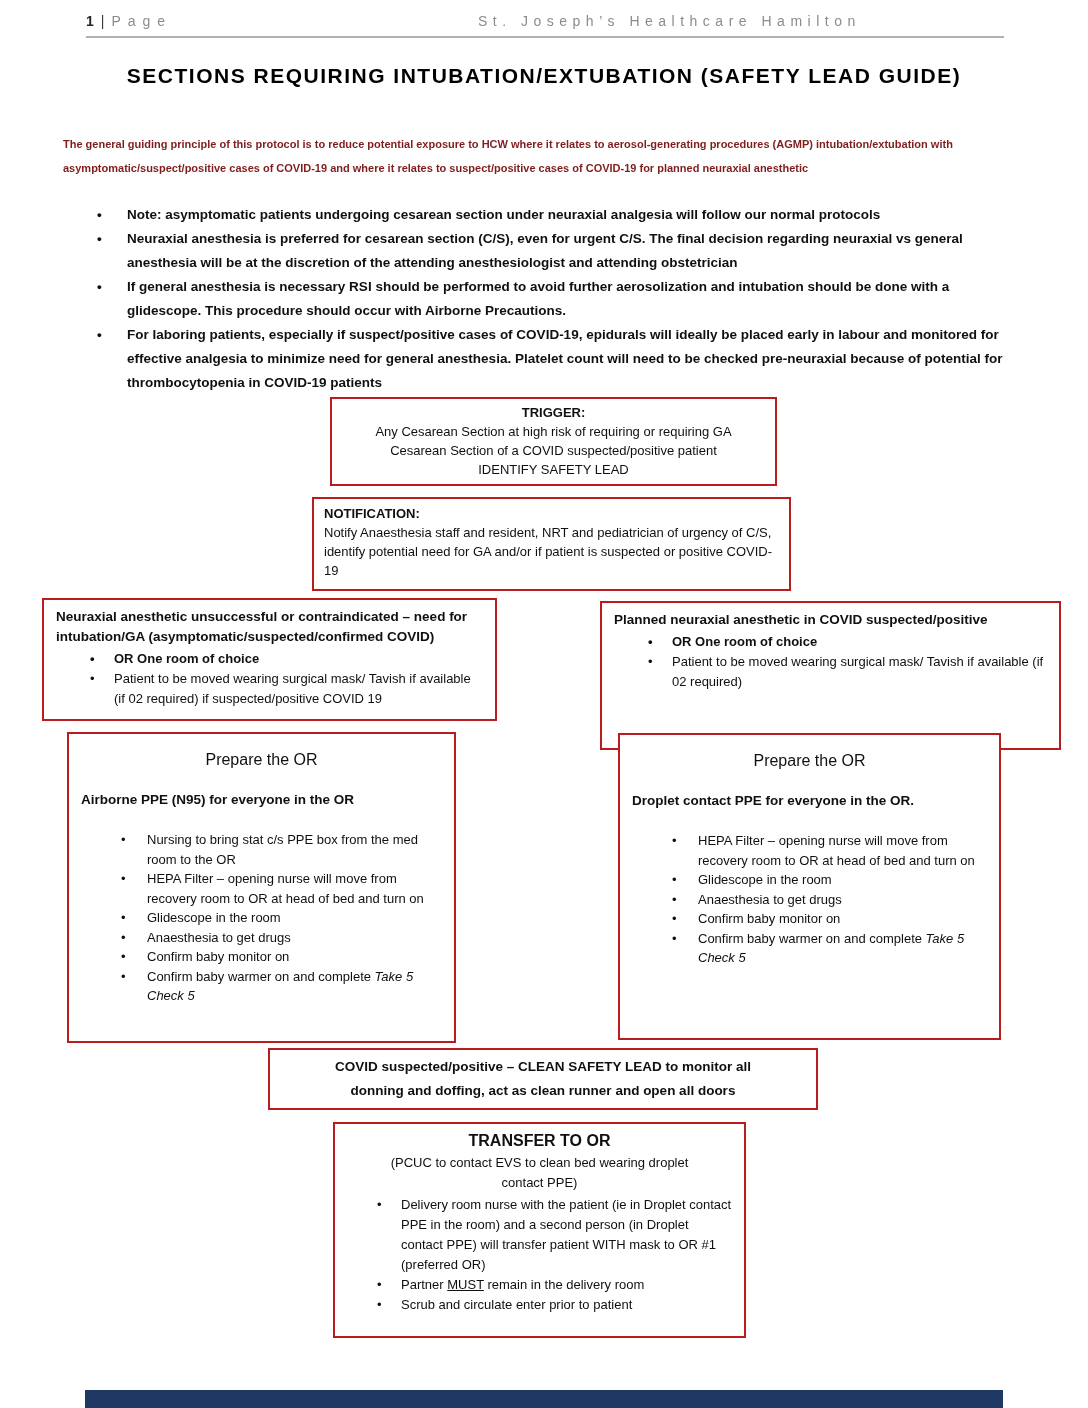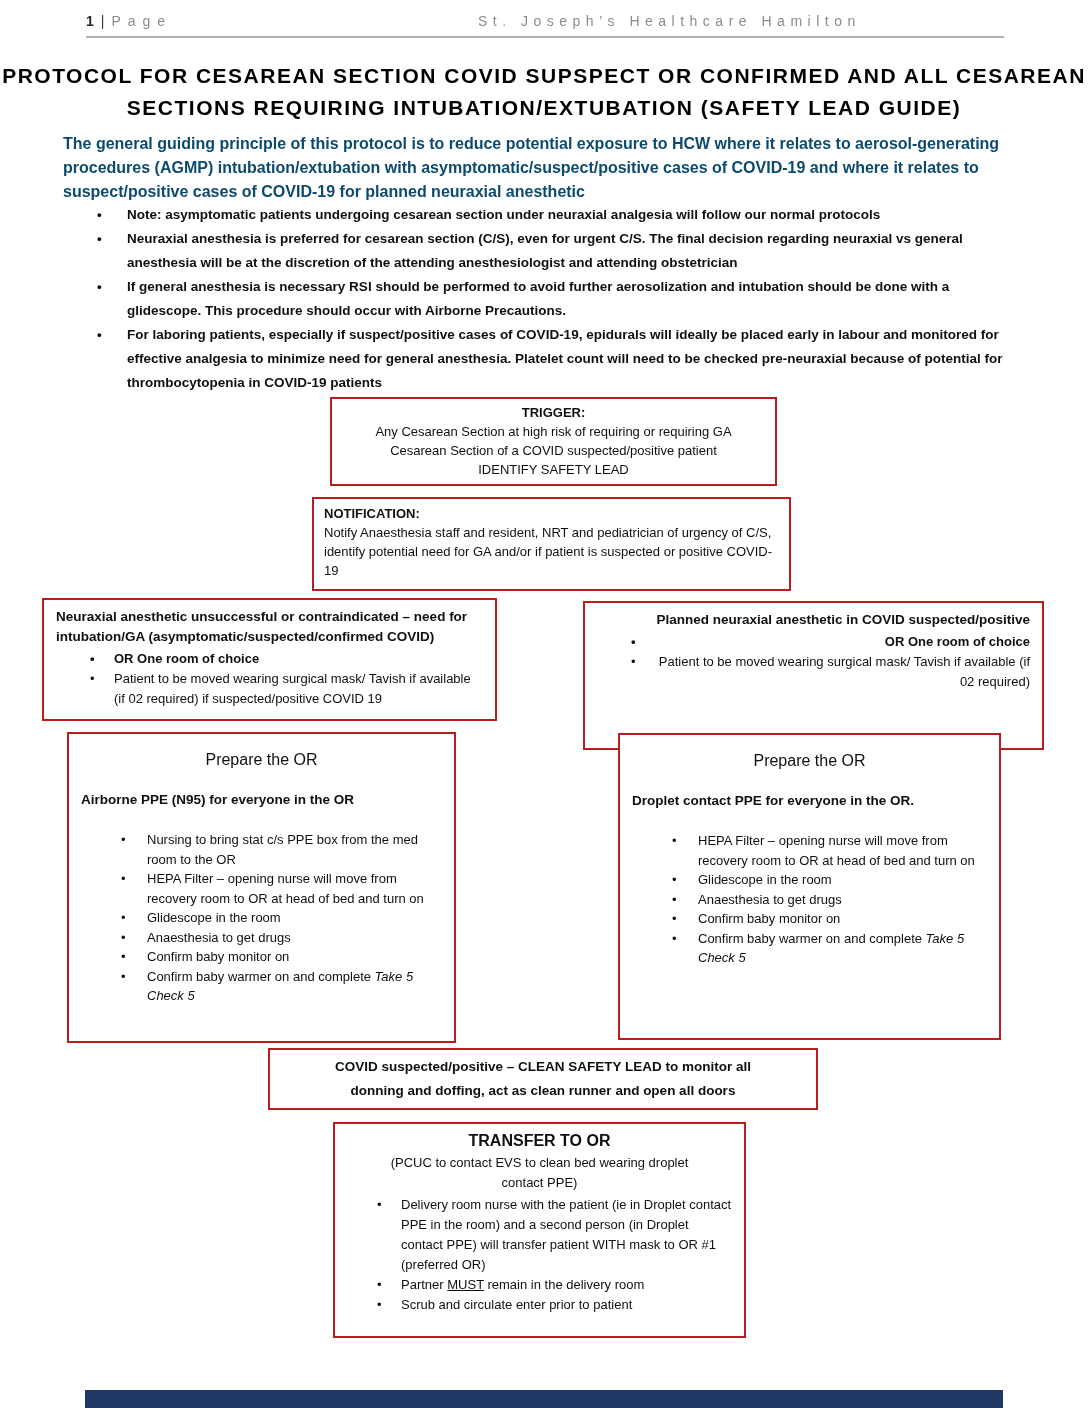--- a/index.html
+++ b/index.html
@@ -12,21 +12,21 @@
   .pg-sep{color:#3a3a3a;margin-right:7px;}
   .pg-word{letter-spacing:7px;color:#8c8c8c;}
   .site{position:absolute;top:13px;left:478px;font-size:14px;color:#8c8c8c;letter-spacing:5.5px;}
   .hdr-rule{position:absolute;top:36px;left:86px;width:918px;height:2px;background:#b0b0b0;}
 
   
   .title{position:absolute;top:60px;left:0;width:1088px;text-align:center;
          font-weight:800;font-size:21px;line-height:32px;letter-spacing:1.5px;color:#000;}
 
   
-  .intro{position:absolute;top:132px;left:63px;width:952px;font-size:16px;font-weight:700;line-height:24px;color:#0c4a6e;}
+  .intro{position:absolute;top:132px;left:63px;width:952px;font-size:11px;font-weight:700;line-height:24px;color:#7f1d1d;}
   .intro-bullets{position:absolute;top:203px;left:63px;width:945px;list-style:none;margin:0;padding:0;
                  font-size:13.5px;font-weight:700;line-height:24px;color:#101010;}
   .intro-bullets li{position:relative;padding-left:64px;}
   .intro-bullets li::before{content:"\2022";position:absolute;left:34px;}
 
   
   .box{position:absolute;border:2px solid #b91c1c;box-sizing:border-box;font-size:13px;line-height:19px;color:#101010;background:#fff;}
   .box ul{list-style:none;margin:0;padding:0;}
   .box li{position:relative;}
   .box li::before{content:"\2022";position:absolute;}
@@ -35,21 +35,21 @@
   .trigger{left:330px;top:397px;width:447px;height:89px;text-align:center;padding:4px 8px;}
   .notification{left:312px;top:497px;width:479px;height:94px;padding:5px 10px;}
 
   .cond{padding:7px 12px 4px 12px;}
   .cond .heading{font-weight:700;font-size:13.5px;line-height:20px;}
   .cond ul{margin-top:2px;line-height:20px;}
   .cond li{padding-left:58px;}
   .cond li::before{left:34px;}
   .li-bold{font-weight:700;}
   .cond-left{left:42px;top:598px;width:455px;height:123px;}
-  .cond-right{left:583px;top:601px;width:461px;height:149px;text-align:right;}
+  .cond-right{left:600px;top:601px;width:461px;height:149px;}
 
   .prep{padding:8px 12px;}
   .prep-title{text-align:center;font-weight:400;font-size:16px;line-height:24px;margin-top:6px;}
   .prep-sub{font-weight:700;font-size:13.5px;line-height:20px;margin-top:18px;}
   .prep ul{margin-top:20px;line-height:19.5px;}
   .prep li{padding-left:66px;}
   .prep li::before{left:40px;}
   .prep-left{left:67px;top:732px;width:389px;height:311px;}
   .prep-right{left:618px;top:733px;width:383px;height:307px;}
 
@@ -73,21 +73,20 @@
 
 <div class="page">
 
   <div class="hdr-left">
     <span class="pg-num">1</span><span class="pg-sep">|</span><span class="pg-word">Page</span>
   </div>
   <div class="site">St. Joseph’s Healthcare Hamilton</div>
   <div class="hdr-rule"></div>
 
   <div class="title">
-    <div>PROTOCOL FOR CESAREAN SECTION COVID SUPSPECT OR CONFIRMED AND ALL CESAREAN</div>
     <div>SECTIONS REQUIRING INTUBATION/EXTUBATION (SAFETY LEAD GUIDE)</div>
   </div>
 
   <div class="intro">The general guiding principle of this protocol is to reduce potential exposure to HCW where it relates to aerosol-generating procedures (AGMP) intubation/extubation with asymptomatic/suspect/positive cases of COVID-19 and where it relates to suspect/positive cases of COVID-19 for planned neuraxial anesthetic</div>
   <ul class="intro-bullets">
     <li><span>Note: asymptomatic patients undergoing cesarean section under neuraxial analgesia will follow our normal protocols</span></li>
     <li><span>Neuraxial anesthesia is preferred for cesarean section (C/S), even for urgent C/S. The final decision regarding neuraxial vs general anesthesia will be at the discretion of the attending anesthesiologist and attending obstetrician</span></li>
     <li><span>If general anesthesia is necessary RSI should be performed to avoid further aerosolization and intubation should be done with a glidescope. This procedure should occur with Airborne Precautions.</span></li>
     <li><span>For laboring patients, especially if suspect/positive cases of COVID-19, epidurals will ideally be placed early in labour and monitored for effective analgesia to minimize need for general anesthesia.  Platelet count will need to be checked pre-neuraxial because of potential for thrombocytopenia in COVID-19 patients</span></li>
   </ul>

